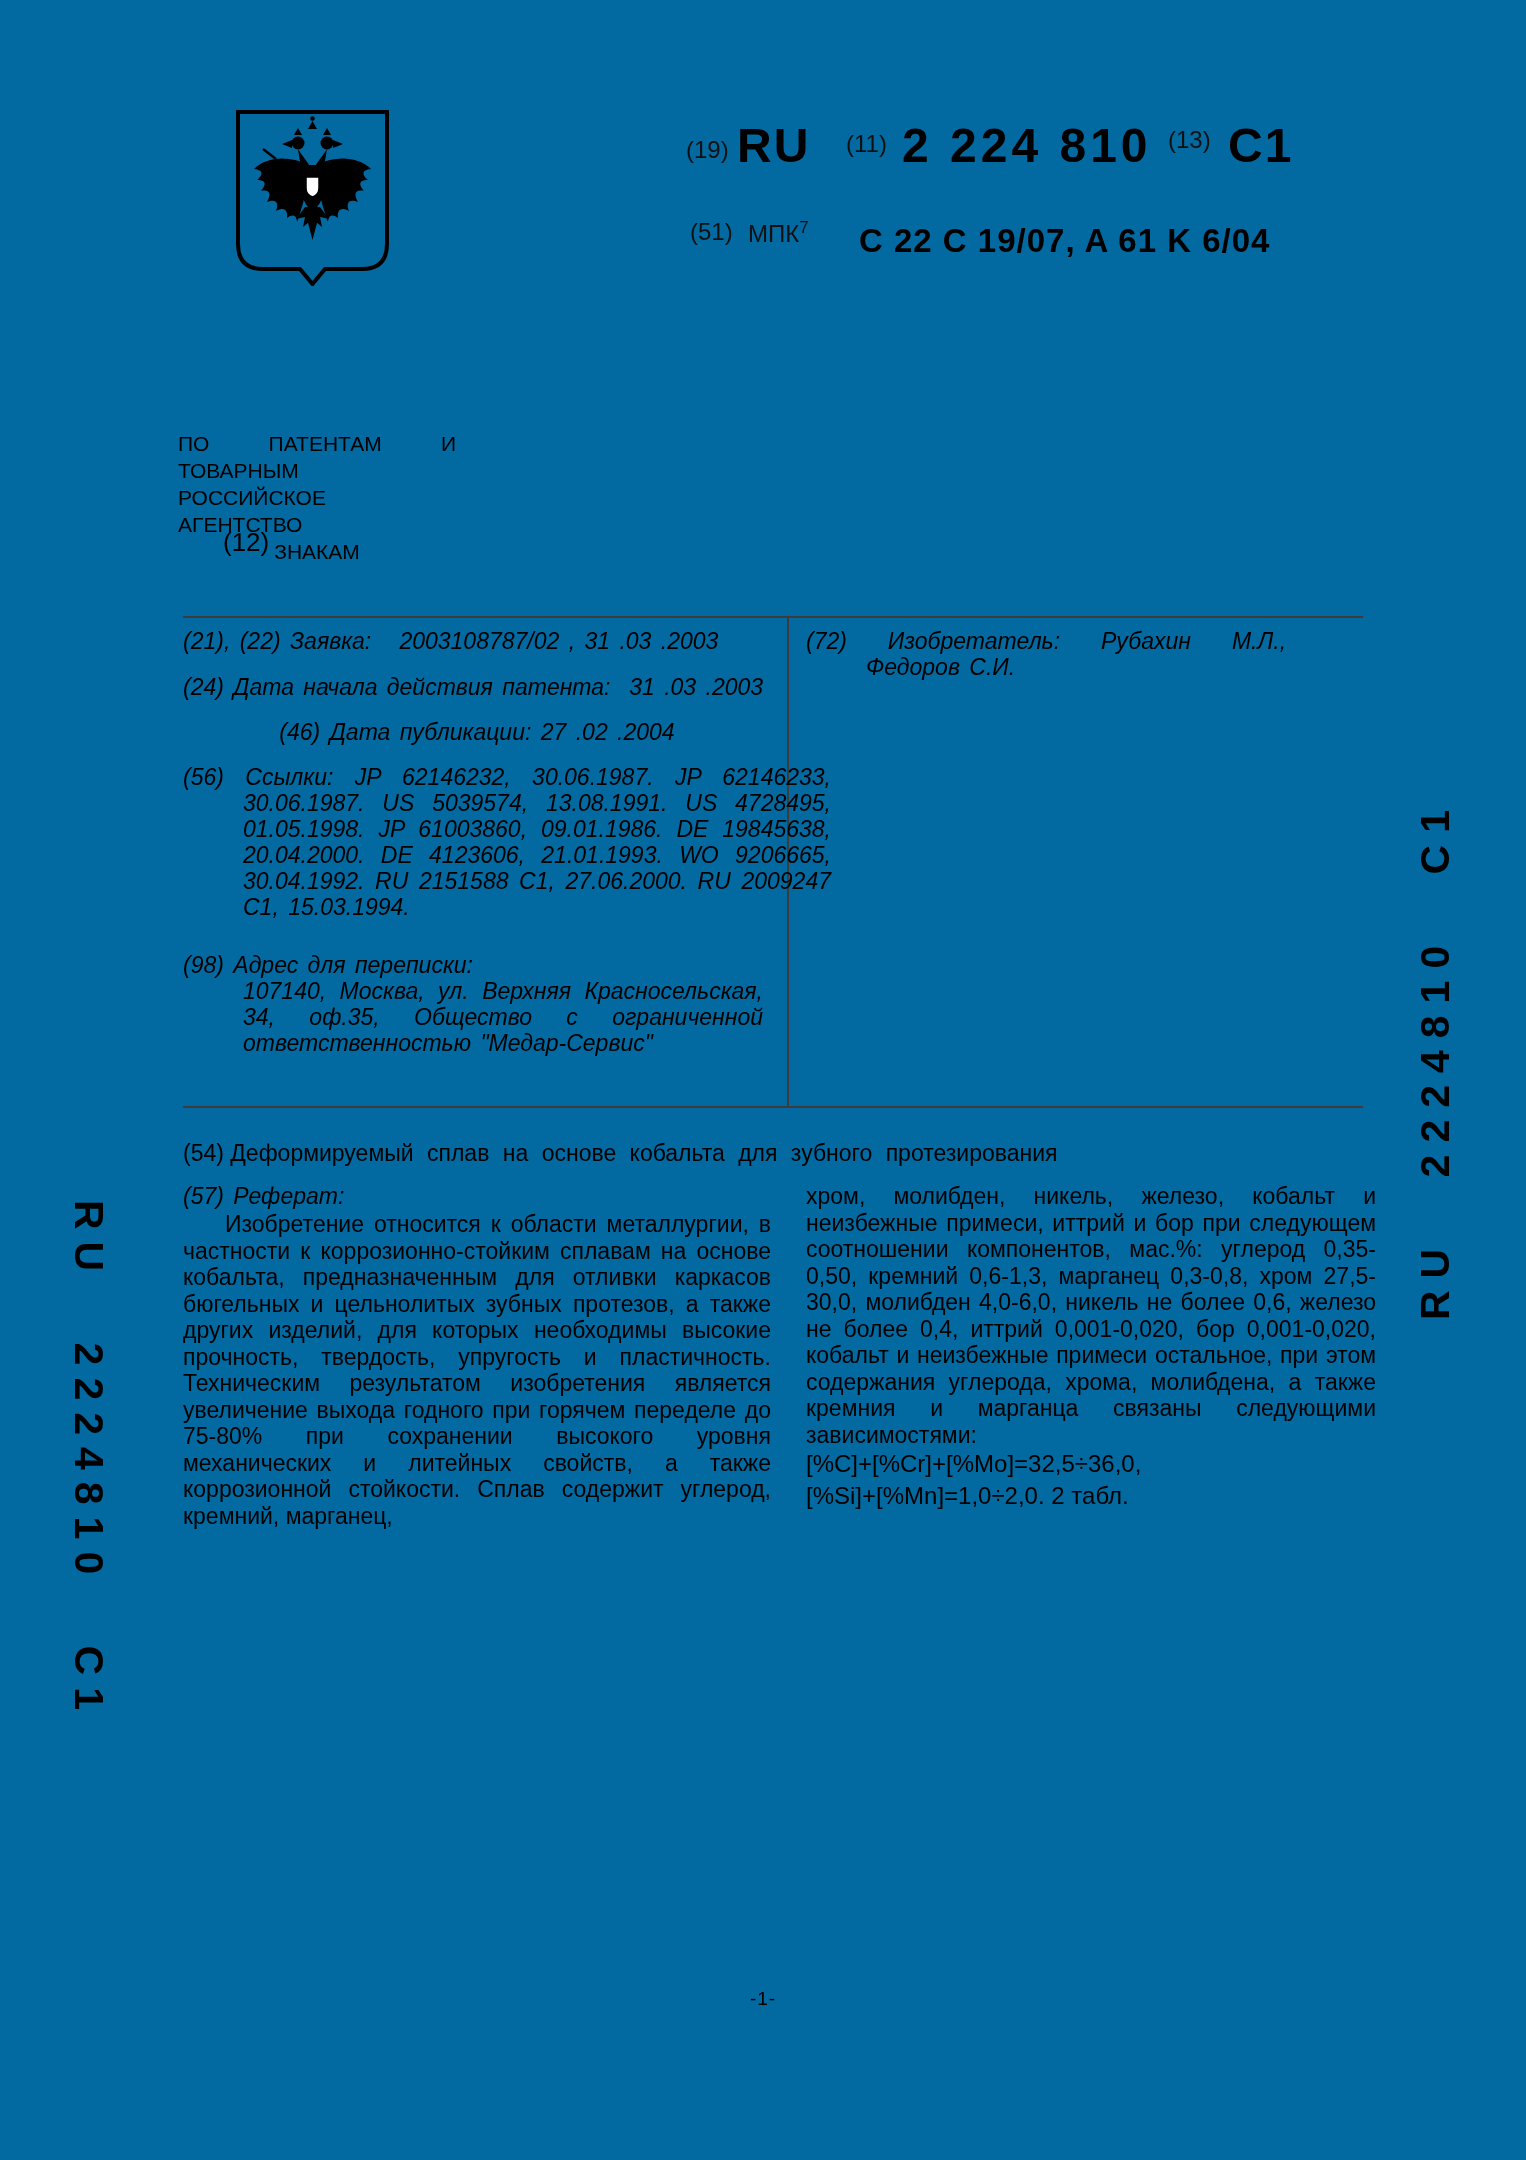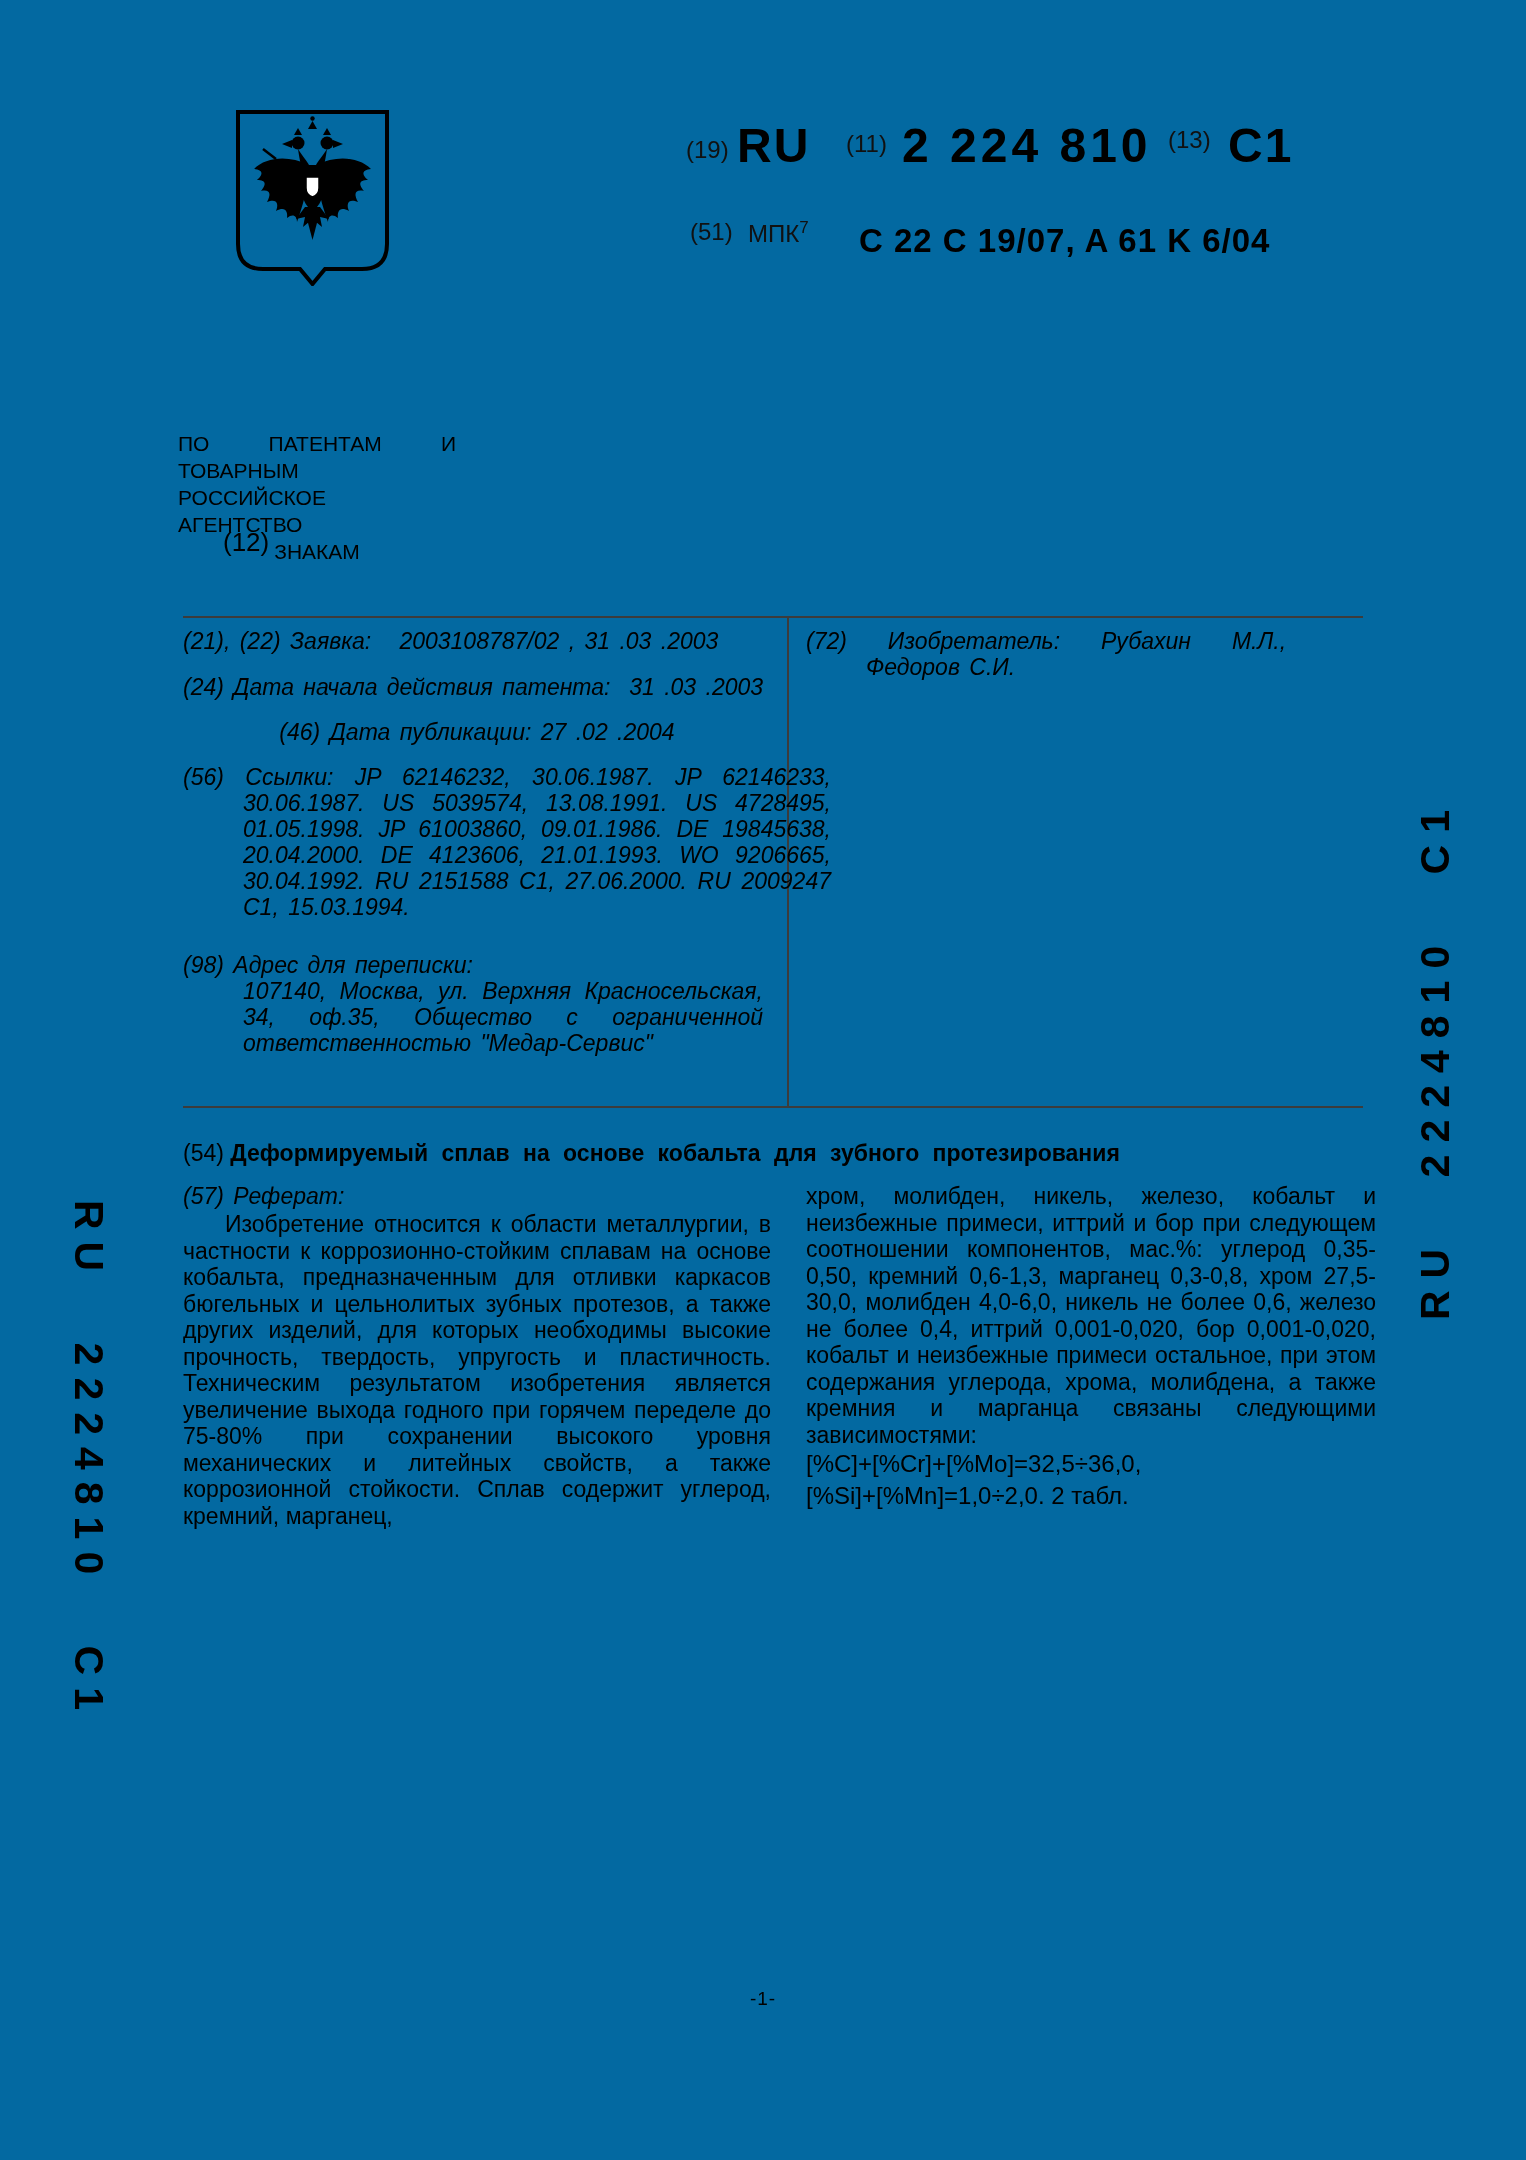--- a/index.html
+++ b/index.html
@@ -32,21 +32,21 @@
   .rule { background:#3c3c3c; }
 
   
   .field { font-size:23px; line-height:26px; word-spacing:3px;font-style:italic; }
   .hang  { padding-left:60px; text-indent:-60px; text-align:justify; }
   .val-block { display:block; text-indent:0; text-align:justify; }
   .nowrapline { white-space:nowrap; }
 
   
   .inv-title { font-size:23px; }
-  .inv-title b { font-weight:bold; word-spacing:7px; }
+  .inv-title b { font-weight:normal; word-spacing:7px; }
 
   
   .abstract { font-size:23px; line-height:26.5px; text-align:justify; }
   .abstract.indent { text-indent:42px; }
   .formula { font-size:24px; line-height:32px; text-align:left; word-spacing:0; white-space:nowrap; }
 
   
   .vside {
     font-size:41px; font-weight:bold; white-space:nowrap;
     letter-spacing:12px; word-spacing:36px;

